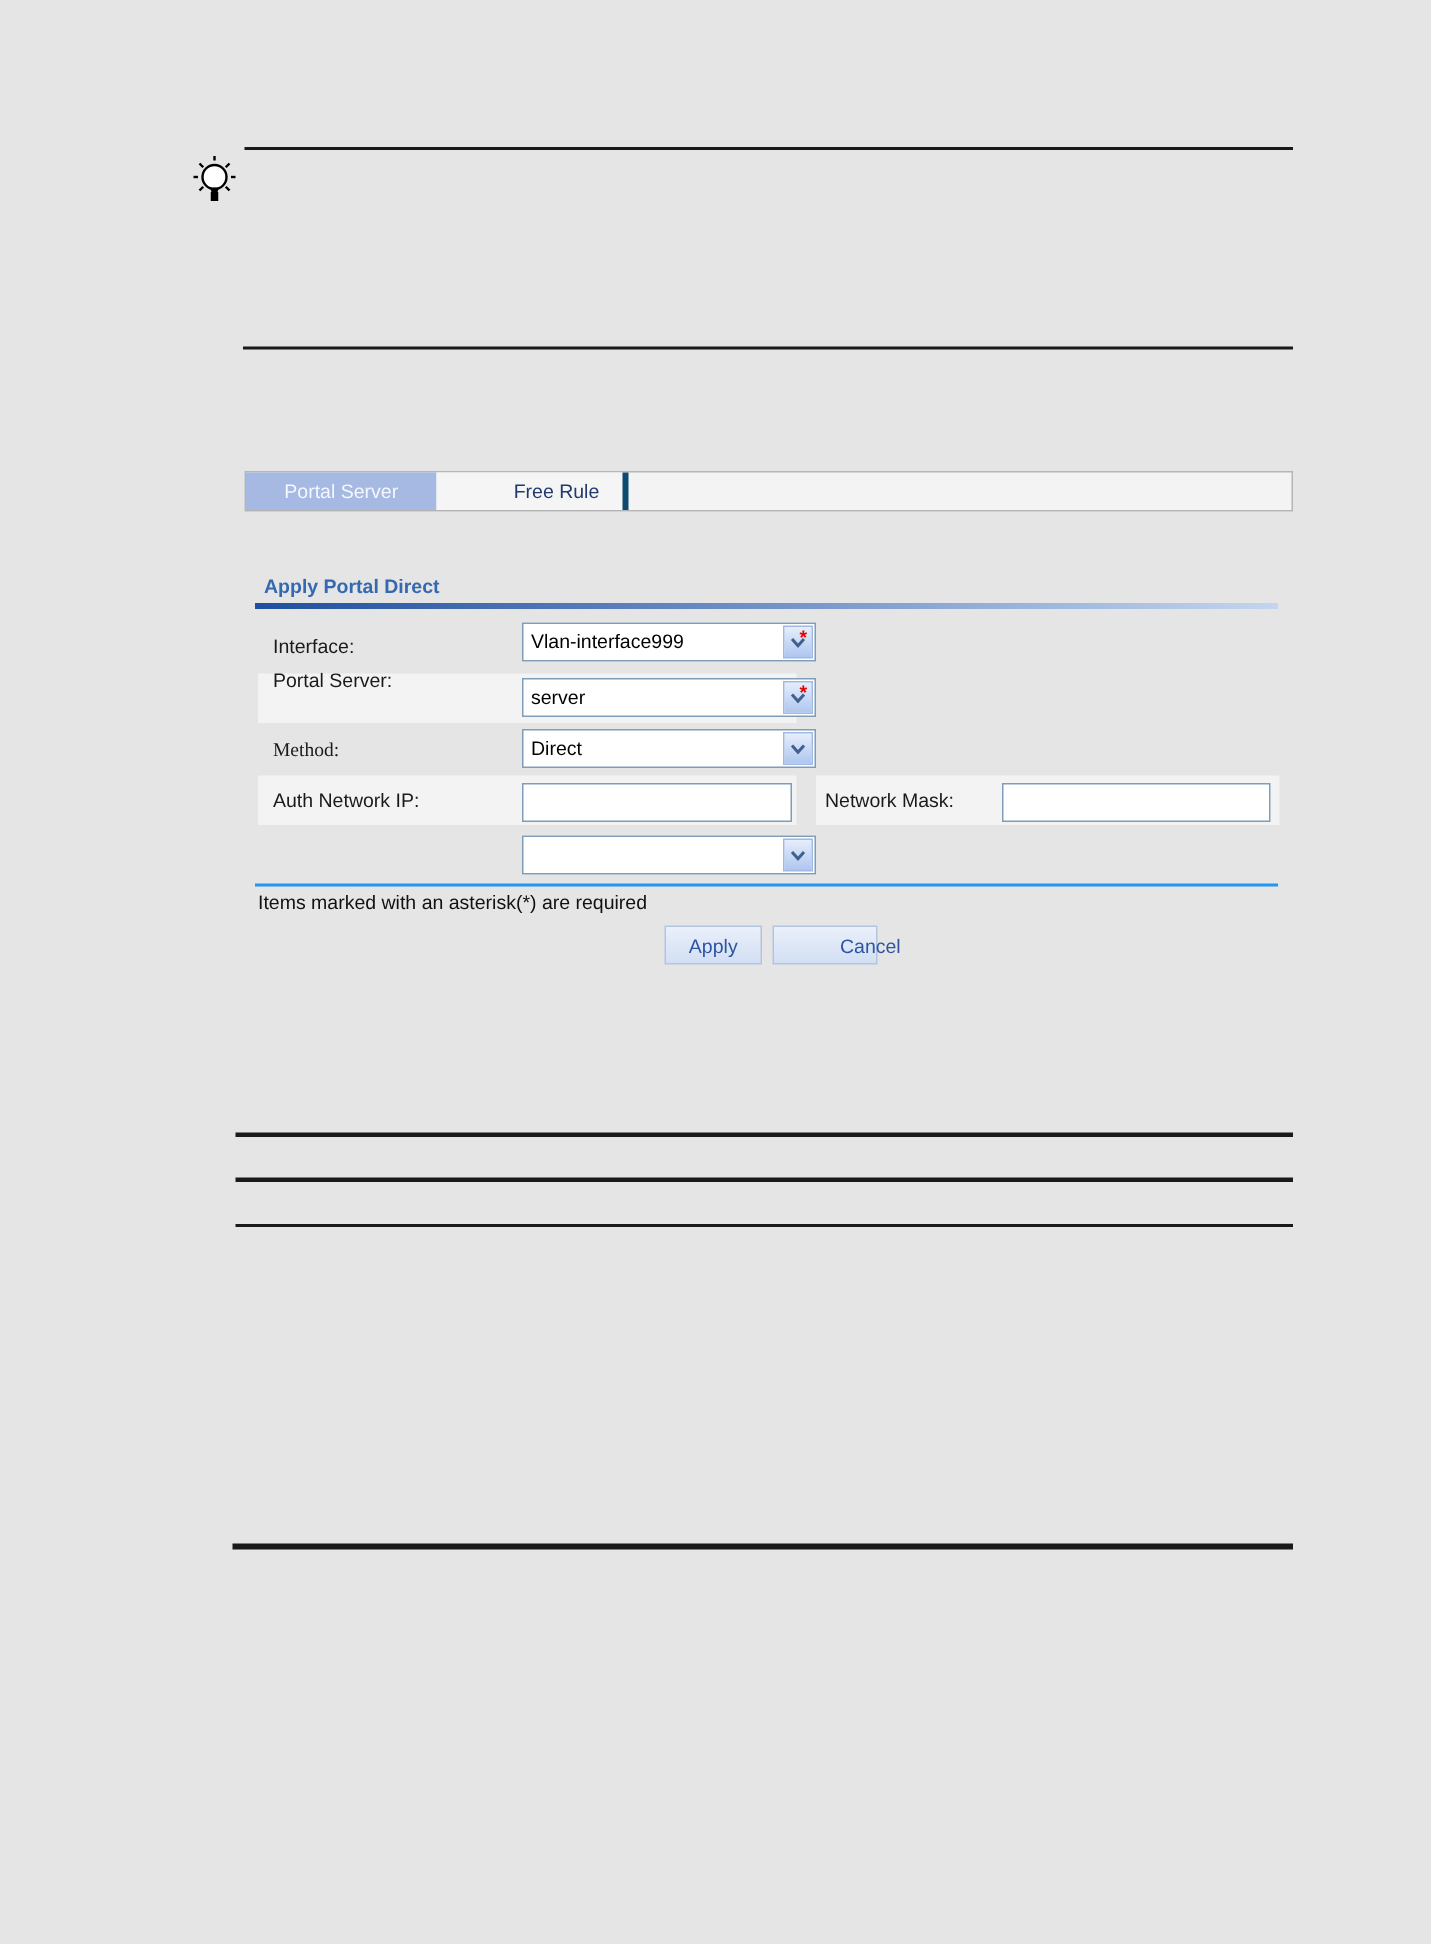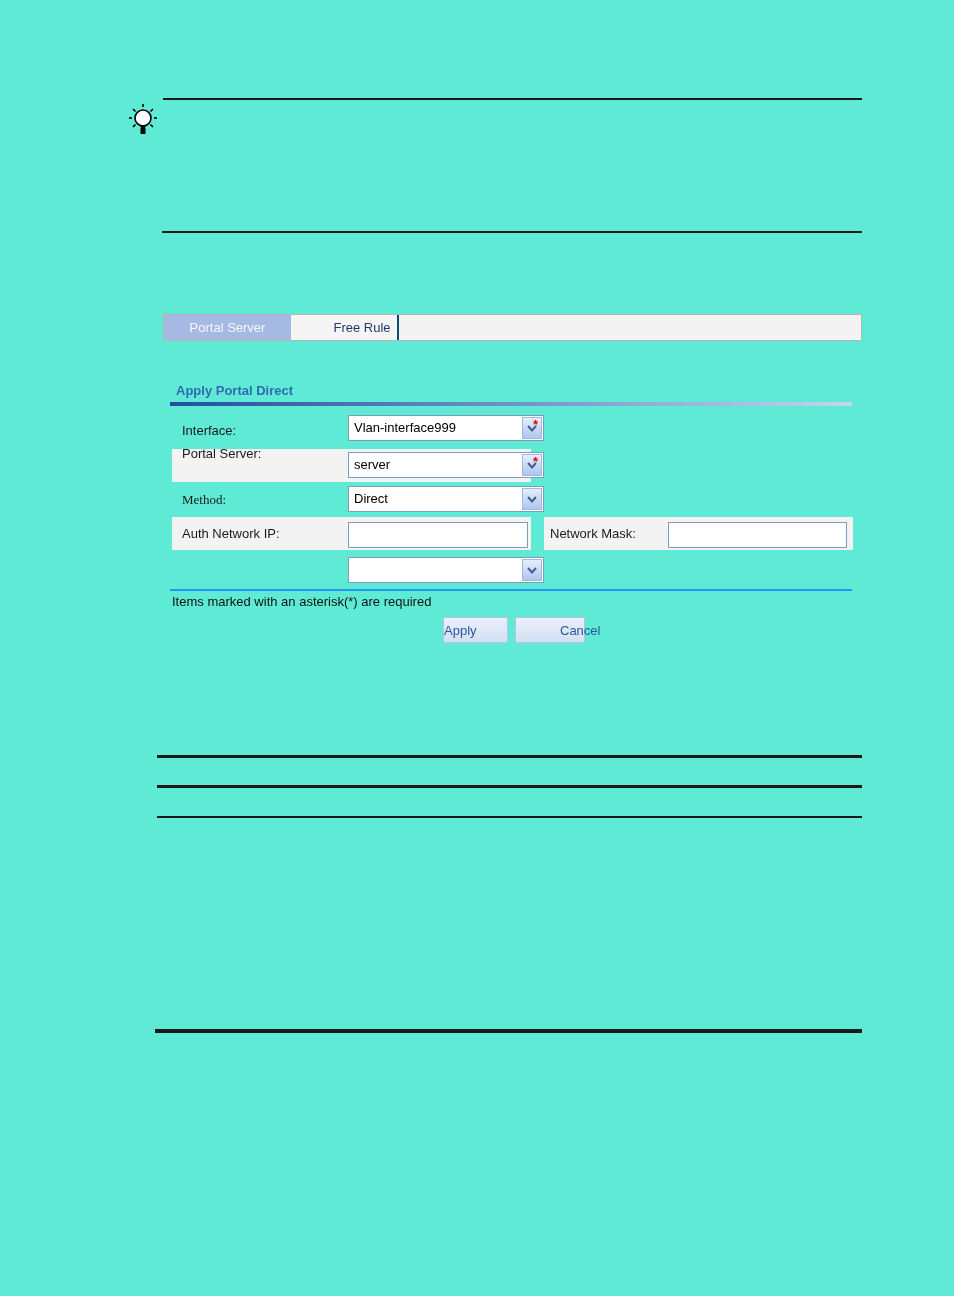--- a/index.html
+++ b/index.html
@@ -2,21 +2,21 @@
 <html><head>
 <meta charset="utf-8">
 <style>
   * { margin: 0; padding: 0; box-sizing: border-box; }
   html, body { background: #ffffff; }
   body { font-family: "Liberation Sans", sans-serif; }
   .page {
     position: relative;
     width: 954px;
     height: 1296px;
-    background: #5eead4;
+    background: #e5e5e5;
     overflow: hidden;
   }
   .abs { position: absolute; }
 
   
   .doc-rule { position: absolute; background: #1a1a1a; }
 
   
   .tabbar {
     position: absolute;
@@ -32,24 +32,24 @@
     text-align: center;
     line-height: 25px;
     cursor: default;
   }
   .tab-active {
     left: 0; width: 127px;
     background: #a6b9e2;
     color: #f4f7ff;
   }
   .tab-plain {
-    left: 127px; width: 108px;
+    left: 127px; width: 128px;
     background: #f5f5f5;
     color: #21396e;
-    border-right: 2px solid #0c4a6e;
+    border-right: 4px solid #0c4a6e;
     padding-left: 36px;
   }
 
   
   .form-title {
     position: absolute;
     left: 176px; top: 383px;
     font-size: 13px;
     font-weight: bold;
     color: #3468b0;
@@ -134,21 +134,21 @@
 
   .btn {
     position: absolute;
     top: 617px;
     height: 26px;
     background: linear-gradient(#eaf0fb, #d2dff3);
     border: 1px solid #b3c5e1;
     color: #2f55a0;
     font-family: "Liberation Sans", sans-serif;
     font-size: 13px;
-    text-align: left;
+    text-align: center;
     cursor: pointer;
   }
   .btn-apply { left: 443px; width: 65px; }
   .btn-cancel { left: 515px; width: 70px; padding-left: 44px; }
 </style>
 </head>
 <body>
 
 <div class="page">
 

